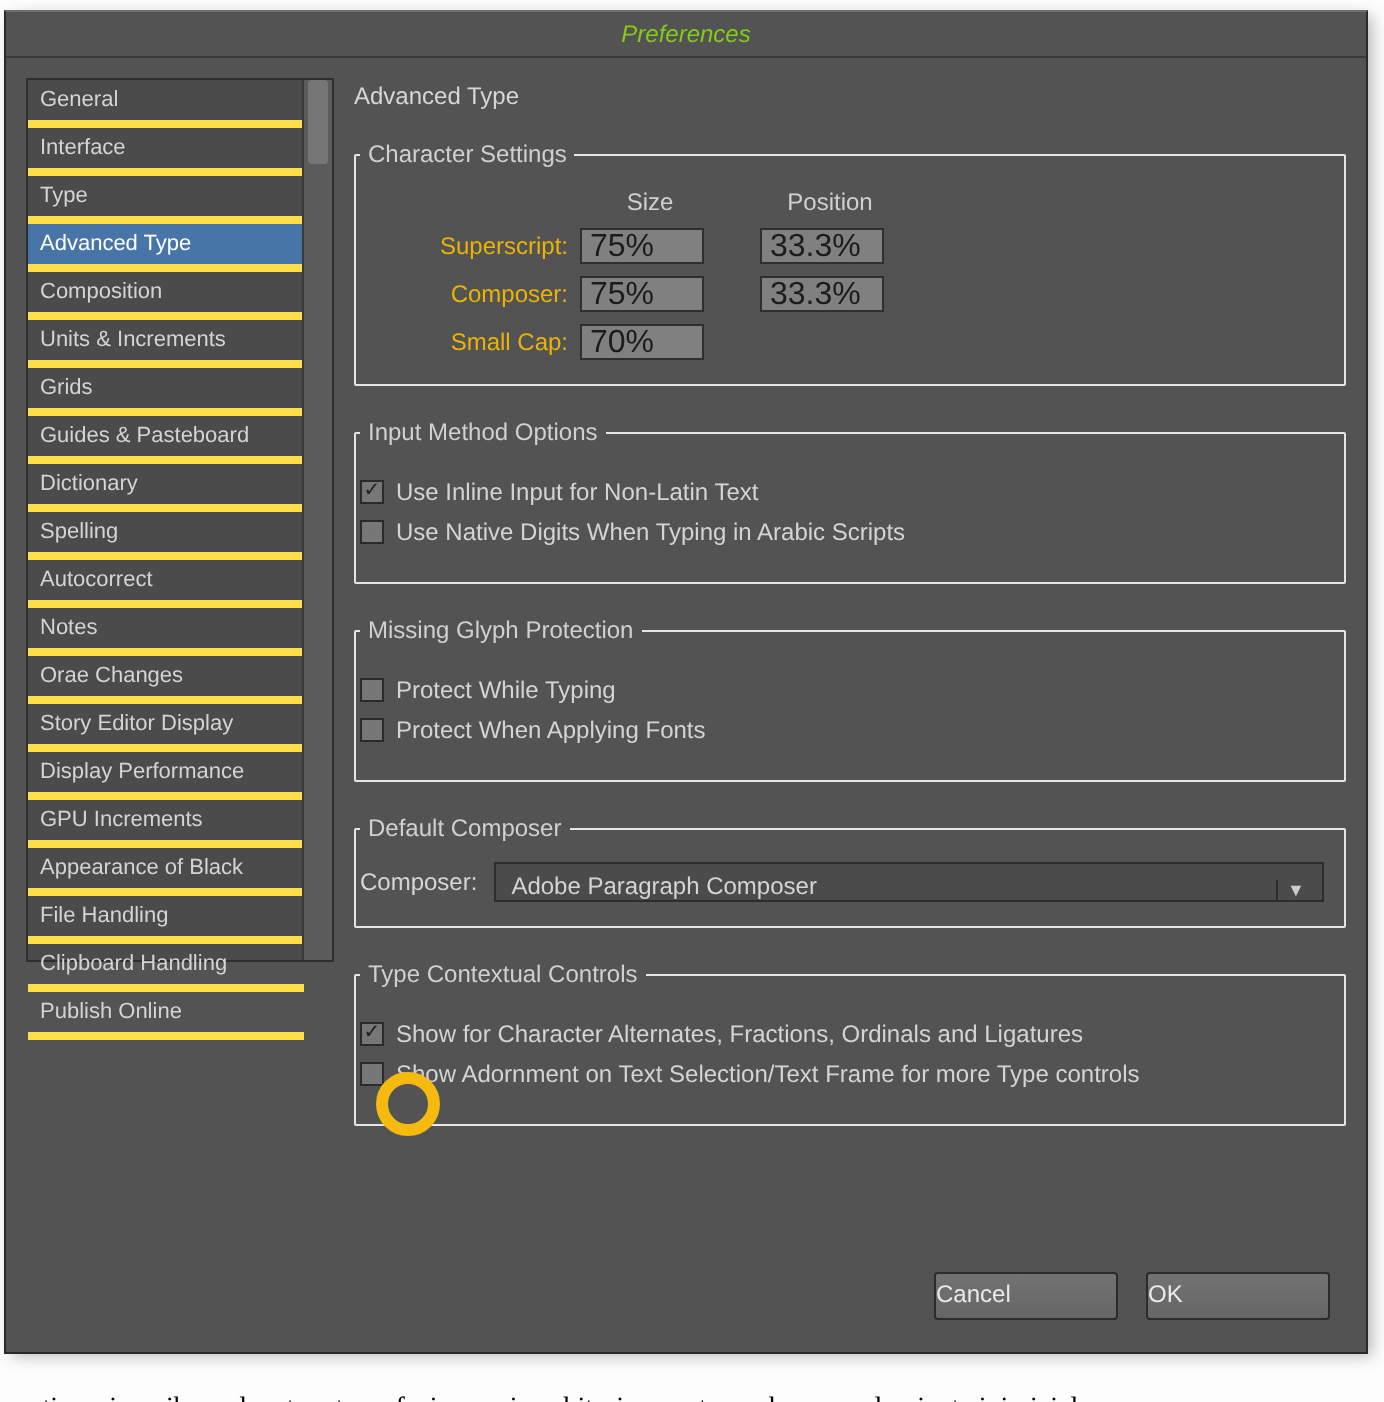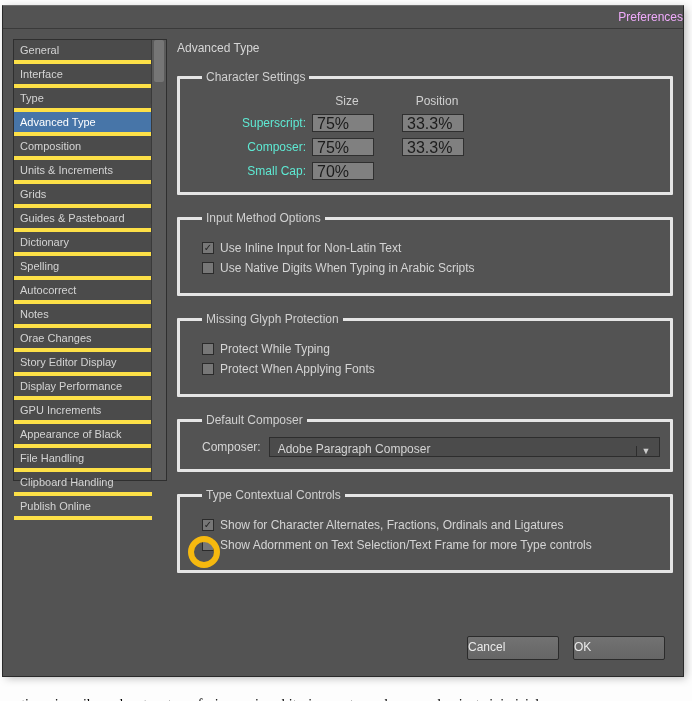--- a/index.html
+++ b/index.html
@@ -41,26 +41,27 @@
     width: 680px;
     height: 670px;
     background: #535353;
     border: 1px solid #2a2a2a;
     border-top: 1px solid #6e6e6e;
     z-index: 2;
     display: flex;
     flex-direction: column;
   }
   .titlebar {
-    text-align: right;
+    text-align: center;
     height: 22px;
     line-height: 22px;
-    color: #f0abfc;
+    color: #84cc16;
     font-size: 12px;
     border-bottom: 1px solid #3a3a3a;
+    font-style: italic;
   }
   .body {
     flex: 1;
     display: flex;
     padding: 10px 10px 0 10px;
     gap: 10px;
     overflow: hidden;
   }
   
   .sidebar {
@@ -107,24 +108,24 @@
   .main {
     flex: 1;
     color: #d6d6d6;
     font-size: 12px;
   }
   .panel-title {
     margin: 2px 0 12px 0;
     font-size: 12px;
   }
   fieldset.group {
-    border: 3px solid #e5e5e5;
+    border: 1px solid #e5e5e5;
     border-radius: 1px;
     margin: 15px 0 16px 0;
-    padding: 10px 10px 12px 22px;
+    padding: 10px 10px 12px 2px;
     position: relative;
   }
   fieldset.group > legend {
     padding: 0 4px;
     color: #d0d0d0;
     font-size: 12px;
   }
   
   .char-grid {
     display: grid;
@@ -133,21 +134,21 @@
     align-items: center;
     margin-left: 0;
   }
   .char-head {
     text-align: center;
     color: #d0d0d0;
   }
   .char-label {
     text-align: right;
     padding-right: 6px;
-    color: #5eead4;
+    color: #eab308;
   }
   .num-input {
     background: #808080;
     border: 1px solid #2f2f2f;
     height: 18px;
     line-height: 18px;
     padding: 0 4px;
     color: #1c1c1c;
     font-size: 16px;
     box-sizing: border-box;

